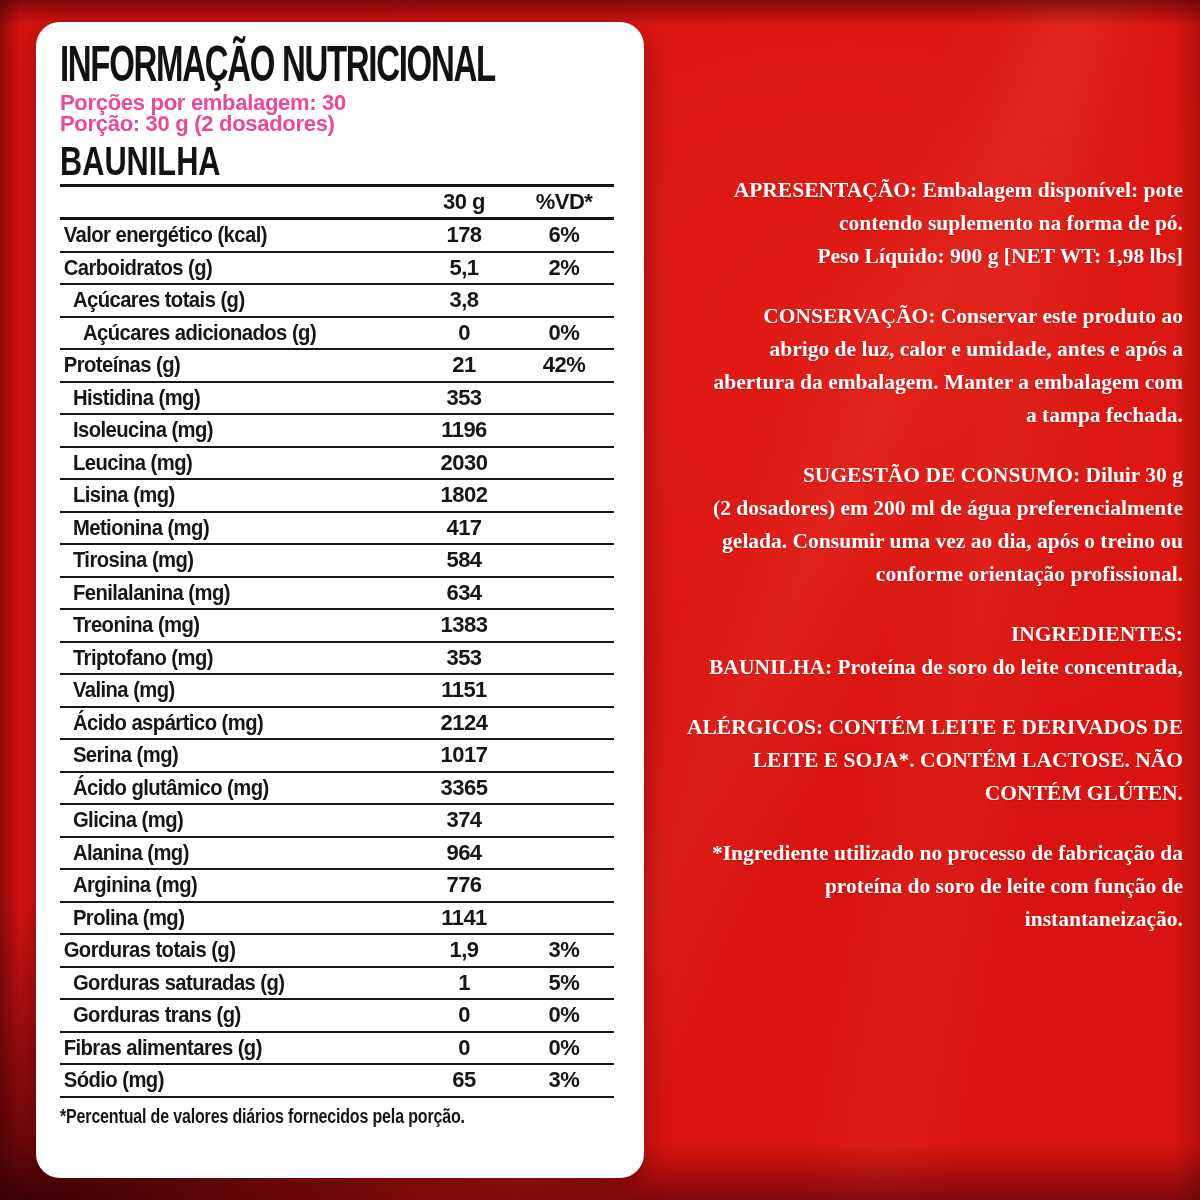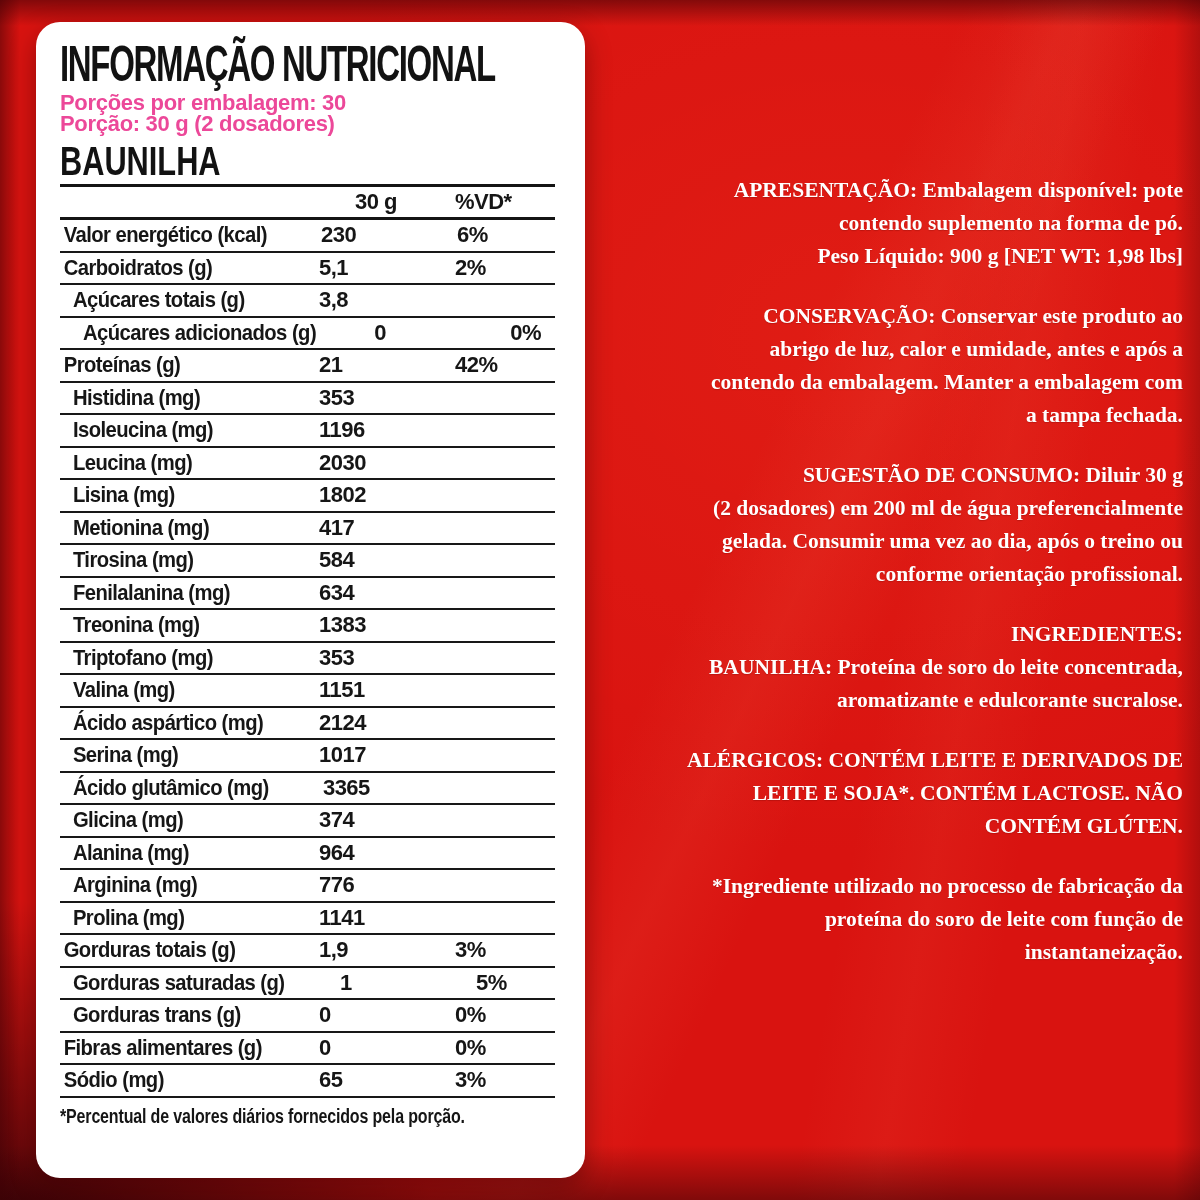--- a/index.html
+++ b/index.html
@@ -15,21 +15,21 @@
       linear-gradient(90deg, rgba(60,0,5,.50) 0px, rgba(60,0,5,0) 20px),
       linear-gradient(0deg, rgba(40,0,4,.50) 0px, rgba(40,0,4,0) 55px),
       linear-gradient(270deg, rgba(60,0,5,.25) 0px, rgba(60,0,5,0) 26px),
       radial-gradient(720px 560px at 0% 103%, rgba(28,0,6,.8) 0%, rgba(28,0,6,0) 60%),
       linear-gradient(115deg, transparent 55%, rgba(255,120,90,.10) 61%, transparent 67%),
       linear-gradient(100deg, transparent 71%, rgba(255,120,90,.08) 77%, transparent 83%),
       radial-gradient(1000px 800px at 70% 28%, rgba(255,70,40,.18), transparent 65%);
   }
   
   .label-panel{
-    position:absolute;left:36px;top:22px;width:549px;height:1156px;
+    position:absolute;left:36px;top:22px;width:608px;height:1156px;
     background:#fff;border-radius:24px;
     box-shadow:0 10px 26px rgba(60,0,5,.45);
     padding:18px 30px 0 24px;box-sizing:border-box;
     color:#161616;
   }
   .nf-title{
     margin-top:4px;font-size:50px;font-weight:bold;line-height:40px;
     letter-spacing:-2px;transform:scaleX(.66);transform-origin:left center;
     white-space:nowrap;color:#121212;
   }
@@ -40,30 +40,30 @@
   }
   .nf-table{margin-top:5px;border-top:3px solid #141414;}
   .nf-head{
     display:grid;grid-template-columns:1fr 100px 100px;align-items:center;
     height:30px;border-bottom:3px solid #141414;
     font-size:22px;font-weight:bold;
   }
   .nf-row{
     display:grid;grid-template-columns:1fr 100px 100px;align-items:center;
     height:32.5px;border-bottom:2.5px solid #181818;box-sizing:border-box;
-    font-size:22px;font-weight:bold;gap:36px;
+    font-size:22px;font-weight:bold;
   }
   .cell-label{
     white-space:nowrap;letter-spacing:-.6px;
     transform:scaleX(.92);transform-origin:left center;
   }
   .ind0{padding-left:4px;}
   .ind1{padding-left:14px;}
   .ind2{padding-left:25px;}
-  .cell-amount,.cell-vd{text-align:left;letter-spacing:-.5px;}
+  .cell-amount,.cell-vd{text-align:center;letter-spacing:-.5px;}
   .footnote{
     margin-top:7px;font-size:20px;font-weight:bold;letter-spacing:-.2px;
     transform:scaleX(.80);transform-origin:left center;white-space:nowrap;color:#151515;
   }
   
   .info-col{
     position:absolute;left:648px;top:174px;width:535px;
     color:#ffffff;
     font-family:"Liberation Serif",serif;font-weight:bold;
     font-size:21.5px;line-height:33px;
@@ -88,21 +88,21 @@
 
   <div class="nf-table">
     <div class="nf-head">
       <div class="cell-label"></div>
       <div class="cell-amount">30 g</div>
       <div class="cell-vd">%VD*</div>
     </div>
     <div id="rows-host">
         <div class="nf-row">
           <div class="cell-label ind0">Valor energético (kcal)</div>
-          <div class="cell-amount">230</div>
+          <div class="cell-amount">178</div>
           <div class="cell-vd">6%</div>
         </div>
         <div class="nf-row">
           <div class="cell-label ind0">Carboidratos (g)</div>
           <div class="cell-amount">5,1</div>
           <div class="cell-vd">2%</div>
         </div>
         <div class="nf-row">
           <div class="cell-label ind1">Açúcares totais (g)</div>
           <div class="cell-amount">3,8</div>
@@ -236,33 +236,32 @@
 
 <div class="info-col" id="info-host">
     <div class="info-section">
       <div class="info-line">APRESENTAÇÃO: Embalagem disponível: pote</div>
       <div class="info-line">contendo suplemento na forma de pó.</div>
       <div class="info-line">Peso Líquido: 900 g [NET WT: 1,98 lbs]</div>
     </div>
     <div class="info-section">
       <div class="info-line">CONSERVAÇÃO: Conservar este produto ao</div>
       <div class="info-line">abrigo de luz, calor e umidade, antes e após a</div>
-      <div class="info-line">contendo da embalagem. Manter a embalagem com</div>
+      <div class="info-line">abertura da embalagem. Manter a embalagem com</div>
       <div class="info-line">a tampa fechada.</div>
     </div>
     <div class="info-section">
       <div class="info-line">SUGESTÃO DE CONSUMO: Diluir 30 g</div>
       <div class="info-line">(2 dosadores) em 200 ml de água preferencialmente</div>
       <div class="info-line">gelada. Consumir uma vez ao dia, após o treino ou</div>
       <div class="info-line">conforme orientação profissional.</div>
     </div>
     <div class="info-section">
       <div class="info-line">INGREDIENTES:</div>
       <div class="info-line">BAUNILHA: Proteína de soro do leite concentrada,</div>
-      <div class="info-line">aromatizante e edulcorante sucralose.</div>
     </div>
     <div class="info-section">
       <div class="info-line">ALÉRGICOS: CONTÉM LEITE E DERIVADOS DE</div>
       <div class="info-line">LEITE E SOJA*. CONTÉM LACTOSE.  NÃO</div>
       <div class="info-line">CONTÉM GLÚTEN.</div>
     </div>
     <div class="info-section">
       <div class="info-line">*Ingrediente utilizado no processo de fabricação da</div>
       <div class="info-line">proteína do soro de leite com função de</div>
       <div class="info-line">instantaneização.</div>

